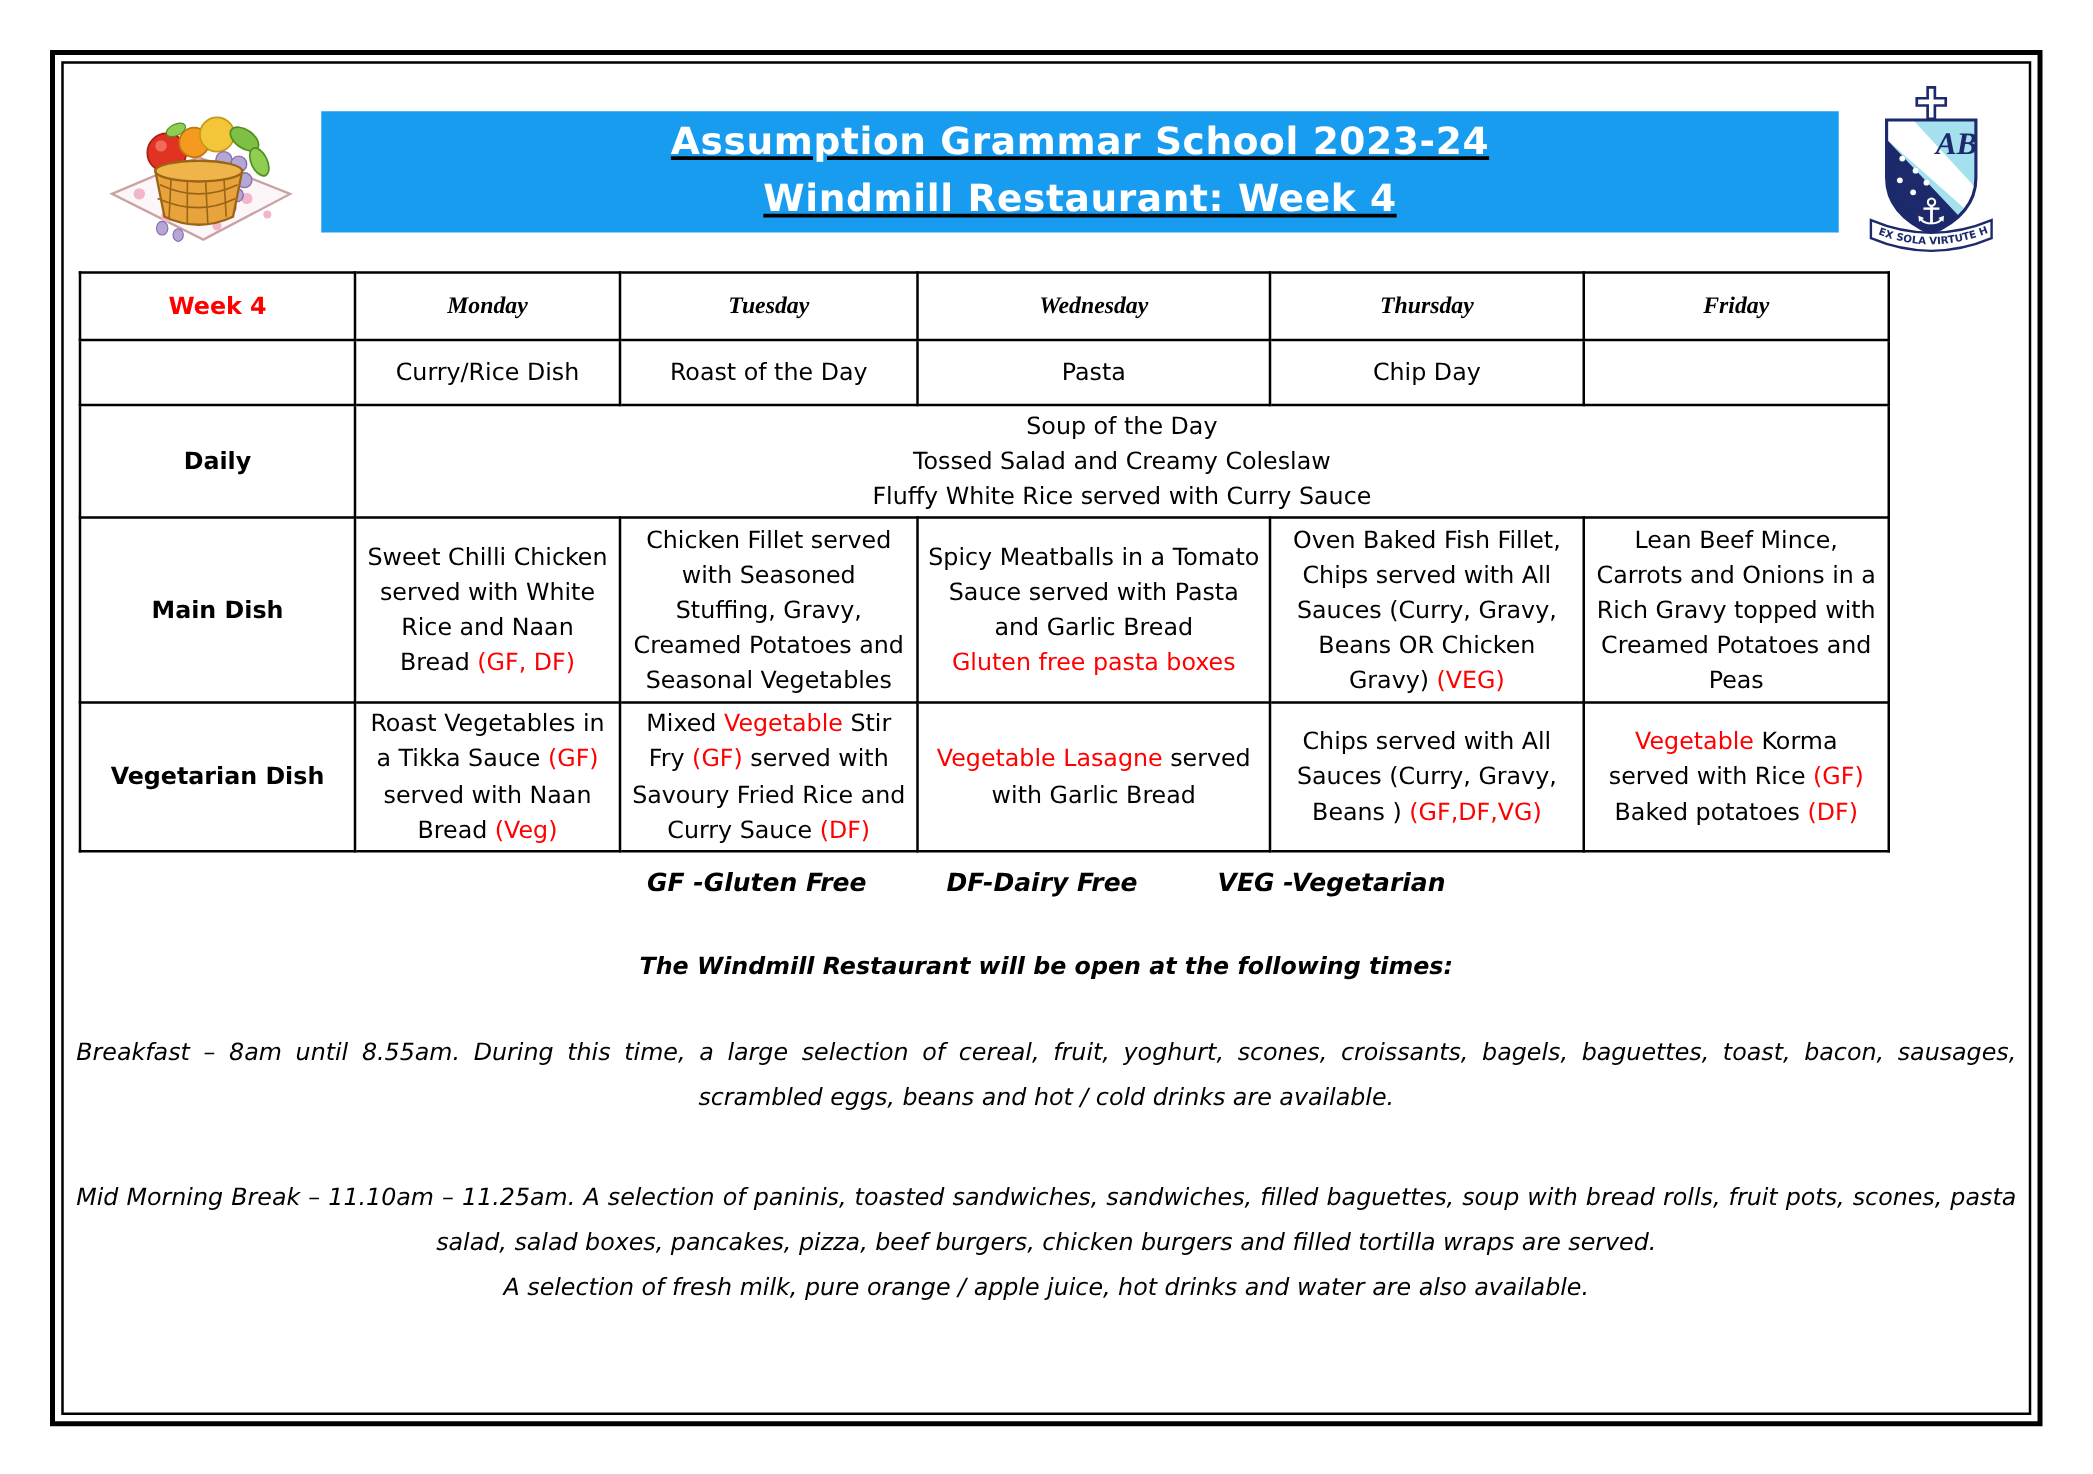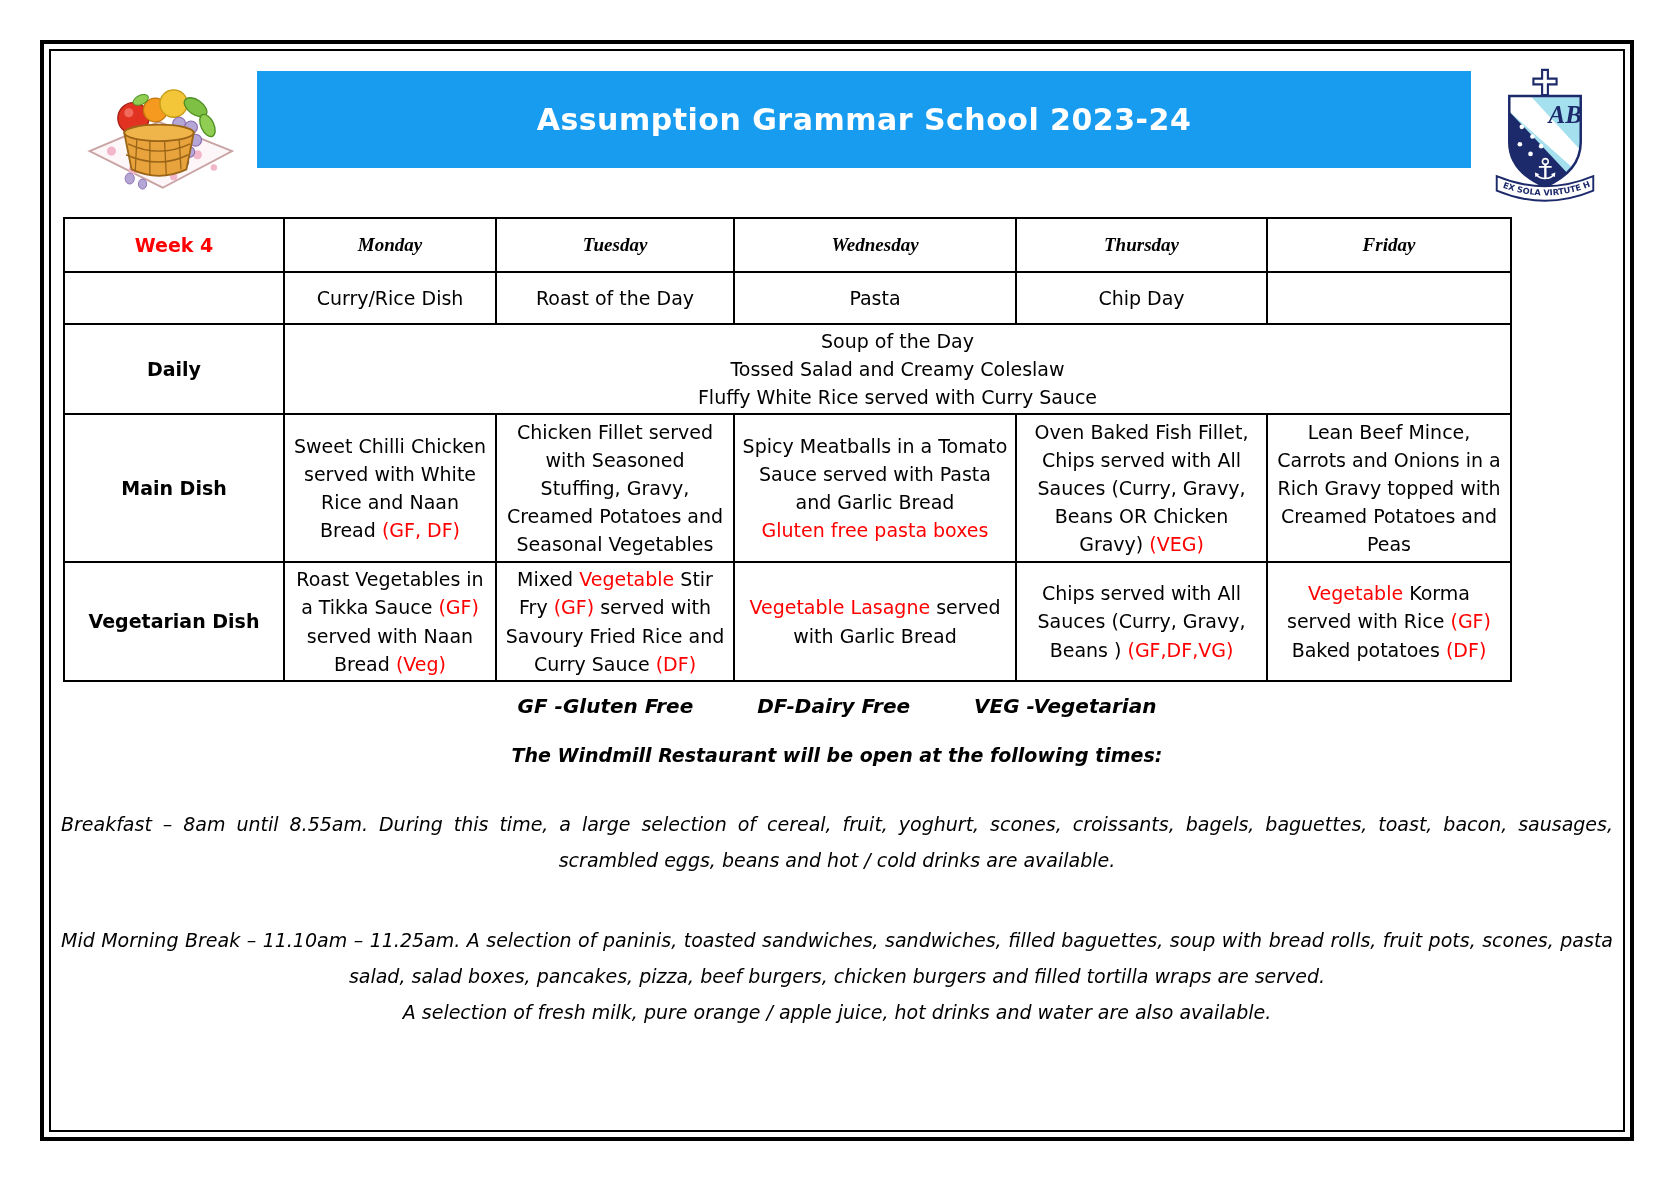--- a/index.html
+++ b/index.html
@@ -1,21 +1,21 @@
 <!DOCTYPE html>
 <html style="--blue: #189cf0; --red: #ff0000;"><head>
 <meta charset="utf-8">
 <style>
   html,body{margin:0;padding:0;background:#fff;}
   body{width:1674px;height:1179px;position:relative;font-family:"DejaVu Sans",sans-serif;color:#000;}
   .frame-outer{position:absolute;left:40px;top:40px;right:40px;bottom:38px;border:4px solid #000;}
   .frame-inner{position:absolute;inset:5px;border:2px solid #000;overflow:hidden;}
 
   
-  .header{display:flex;align-items:flex-start;padding:16px 20px 0 24px;}
+  .header{display:flex;align-items:center;padding:16px 20px 0 24px;text-decoration:underline;}
   .fruit-wrap{width:168px;height:128px;flex:0 0 auto;}
   .banner{flex:1 1 auto;margin:4px 16px 0 14px;height:97px;background:var(--blue,#189cf0);
           display:flex;flex-direction:column;justify-content:center;align-items:center;}
   .banner div{color:#fff;font-weight:bold;font-size:30px;line-height:46px;letter-spacing:.5px;}
   .crest-wrap{width:116px;height:136px;flex:0 0 auto;}
 
   
   table.menu{border-collapse:collapse;table-layout:fixed;margin:14px 0 0 12px;width:1447px;}
   table.menu td{border:2px solid #000;text-align:center;vertical-align:middle;padding:2px 6px;
                 font-size:19px;line-height:1.48;white-space:pre-line;overflow:hidden;}
@@ -26,21 +26,21 @@
   tr.dailyrow td{height:82px;}
   td.rowlabel{font-weight:bold;font-size:24px;line-height:1.4;}
   tr.menurow0 td{height:142px;}
   tr.menurow1 td{height:110px;}
   tr.menurow2 td{height:106px;}
   .red{color:var(--red,#f00);}
 
   
   .legend{display:flex;justify-content:center;gap:64px;margin-top:12px;
           font-weight:bold;font-style:italic;font-size:20px;text-align:right;}
-  .times-heading{text-align:center;font-weight:bold;font-style:italic;font-size:19px;margin-top:26px;}
+  .times-heading{text-align:center;font-weight:bold;font-style:italic;font-size:19px;margin-top:44px;}
   .para{font-weight:normal;font-style:italic;font-size:19px;line-height:1.9;margin:0 10px;
         text-align:justify;text-align-last:center;white-space:pre-line;}
   .para.breakfast{margin-top:40px;}
   .para.midmorning{margin-top:44px;}
 </style>
 </head>
 <body>
 
 <div class="frame-outer">
 <div class="frame-inner">
@@ -74,20 +74,21 @@
               <circle cx="117" cy="104" r="5.5"></circle>
         </g>
         <path d="M52,72 Q90,90 128,72 L120,112 Q90,126 60,112 Z" fill="#e8a33d" stroke="#9a6516" stroke-width="2"></path>
         <path d="M56,84 Q90,100 124,84 M54,96 Q90,112 122,96" fill="none" stroke="#9a6516" stroke-width="1.6"></path>
         <path d="M66,74 L64,114 M80,78 L80,119 M96,80 L98,119 M112,77 L114,112" fill="none" stroke="#9a6516" stroke-width="1.4"></path>
         <ellipse cx="90" cy="72" rx="38" ry="9" fill="#f0b54a" stroke="#9a6516" stroke-width="2"></ellipse>
       </svg>
     </div>
     <div class="banner">
       <div>Assumption Grammar School 2023-24</div>
+      <div>Windmill Restaurant: Week 4</div>
     </div>
     <div class="crest-wrap">
       <svg viewBox="0 0 120 145" width="116" height="140">
         <defs>
               <clipPath id="shieldclip">
                 <path d="M23,30 h74 v48 q0,30 -37,46 q-37,-16 -37,-46 z"></path>
               </clipPath>
             </defs>
         <path d="M57,3 h6 v9 h9 v6 h-9 v11 h-6 v-11 h-9 v-6 h9 z" fill="#fff" stroke="#1c2a6b" stroke-width="2.2"></path>
         <path d="M23,30 h74 v48 q0,30 -37,46 q-37,-16 -37,-46 z" fill="#a5e0ef"></path>

